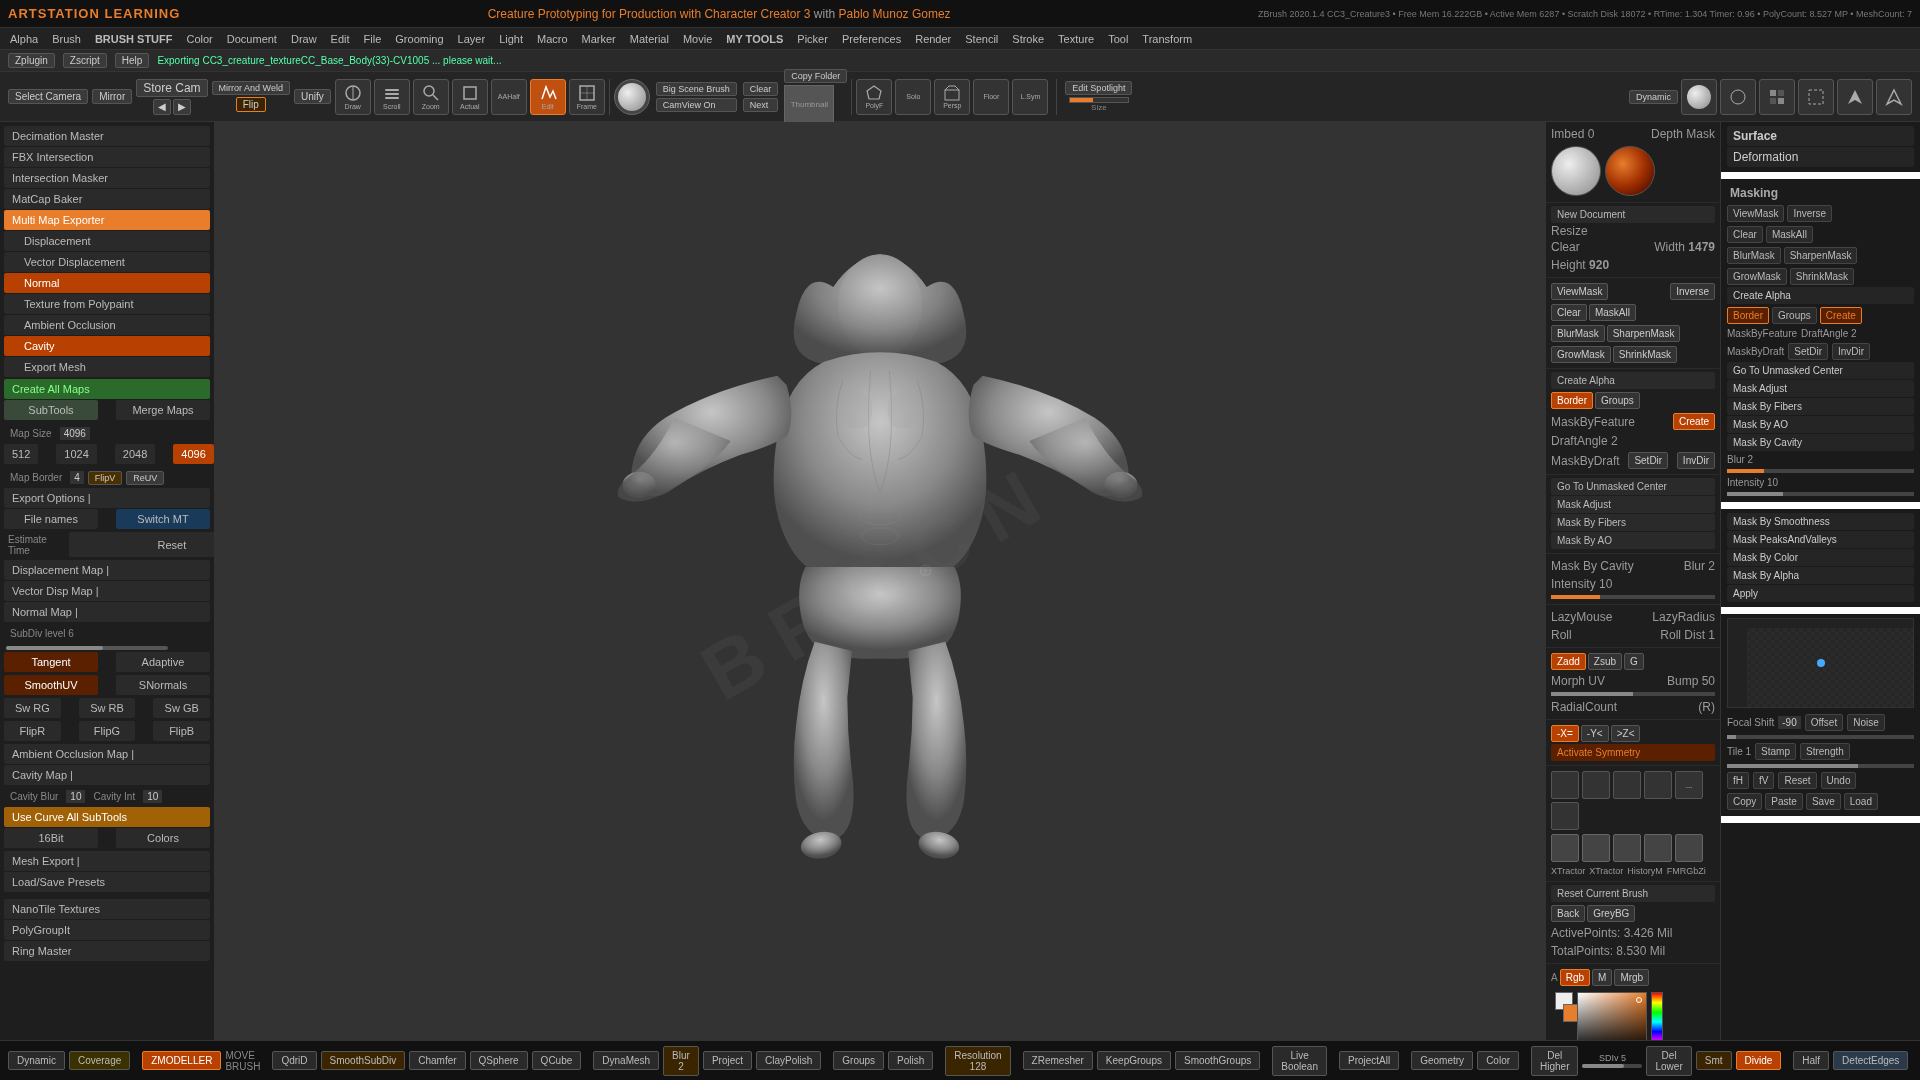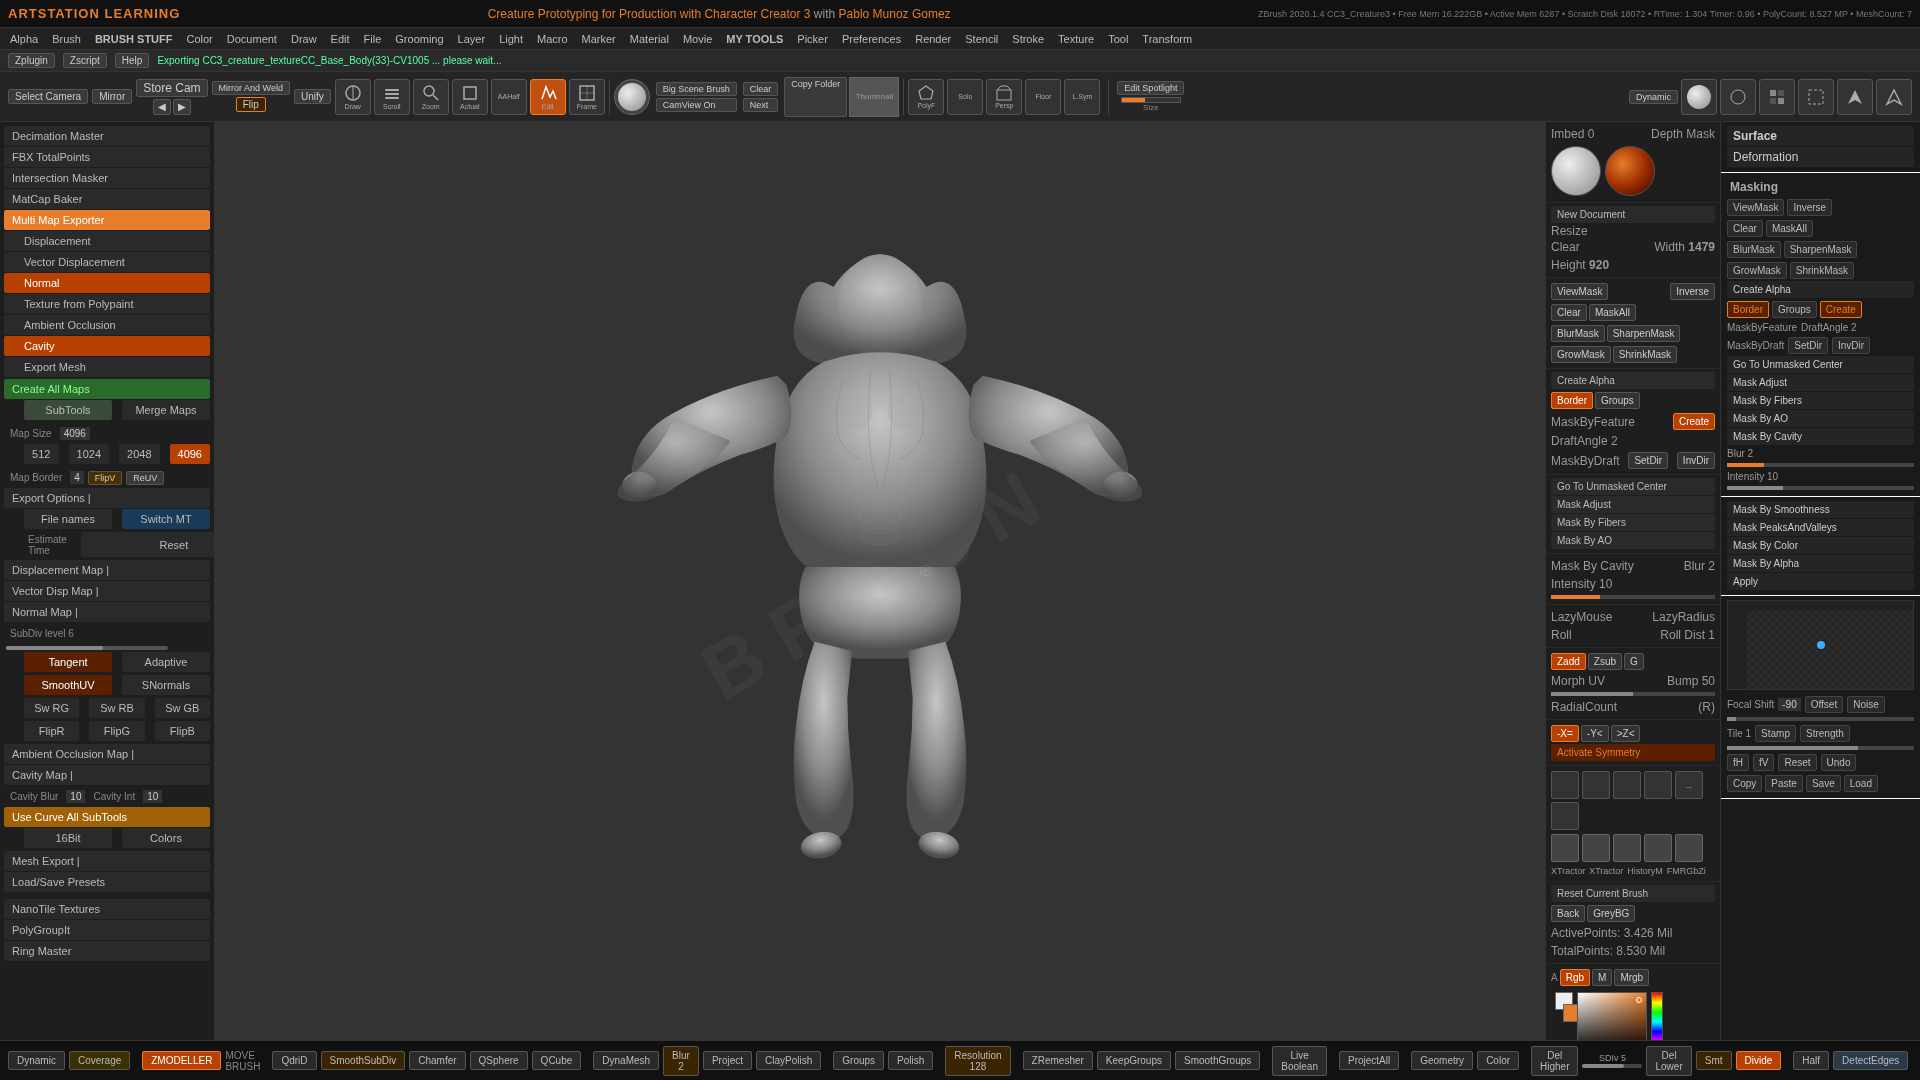--- a/index.html
+++ b/index.html
@@ -139,23 +139,22 @@
       border-radius: 2px;
       font-size: 11px;
       margin-bottom: 1px;
       display: block;
     }
     .panel-btn.orange { background: #b84000; color: #fff; }
     .panel-btn.active-orange { background: #e87d2c; color: #fff; }
 
     .panel-row {
       display: flex;
-      gap: 10px;
+      gap: 18px;
       margin-bottom: 2px;
-      margin-left: 20px;
     }
     .panel-row .panel-btn { flex: 1; text-align: center; }
 
     .section-label {
       color: #888;
       font-size: 10px;
       padding: 2px 4px;
     }
 
     
@@ -248,21 +247,21 @@
       border-left: 1px solid #333;
       overflow-y: auto;
       flex-shrink: 0;
       font-size: 10px;
     }
     .far-right-panel::-webkit-scrollbar { width: 4px; }
     .far-right-panel::-webkit-scrollbar-thumb { background: #444; }
 
     .frp-section {
       padding: 4px 6px;
-      border-bottom: 1px solid #ffffff;
+      border-bottom: 7px solid #ffffff;
     }
     .frp-title {
       color: #aaa;
       font-size: 12px;
       font-weight: bold;
       padding: 3px 3px;
     }
     .frp-btn {
       display: block;
       width: 100%;
@@ -483,21 +482,21 @@
       <div style="width:28px;height:28px;background:radial-gradient(circle at 35% 35%, #eee, #888);border-radius:50%;"></div>
     </div>
     <div style="display:flex;flex-direction:column;gap:2px">
       <span class="toolbar-btn" style="font-size:9px">Big Scene Brush</span>
       <span class="toolbar-btn" style="font-size:9px">CamView On</span>
     </div>
     <div style="display:flex;flex-direction:column;gap:2px">
       <span class="toolbar-btn" style="font-size:9px">Clear</span>
       <span class="toolbar-btn" style="font-size:9px">Next</span>
     </div>
-    <div style="display:flex;flex-direction:row;gap:2px">
+    <div style="display:flex;flex-direction:column;gap:2px">
       <span class="toolbar-btn" style="font-size:9px">Copy Folder</span>
       <div class="thumbnail-box">Thumbnail</div>
     </div>
   </div>
 
   <div style="width:1px;height:36px;background:#444;"></div>
 
   <div style="display:flex;gap:3px">
     <div class="tool-btn">
       <svg width="18" height="18" viewBox="0 0 18 18">
@@ -571,21 +570,21 @@
         </svg>
     </div>
   </div>
 </div>
 
 <div class="main-layout">
 
   <div class="left-panel">
     <div class="panel-section">
       <button class="panel-btn">Decimation Master</button>
-      <button class="panel-btn">FBX TotalPoints</button>
+      <button class="panel-btn">FBX Intersection</button>
       <button class="panel-btn">Intersection Masker</button>
       <button class="panel-btn">MatCap Baker</button>
       <button class="panel-btn active-orange">Multi Map Exporter</button>
       <button class="panel-btn" style="padding-left:20px">Displacement</button>
       <button class="panel-btn" style="padding-left:20px">Vector Displacement</button>
       <button class="panel-btn orange" style="padding-left:20px">Normal</button>
       <button class="panel-btn" style="padding-left:20px">Texture from Polypaint</button>
       <button class="panel-btn" style="padding-left:20px">Ambient Occlusion</button>
       <button class="panel-btn orange" style="padding-left:20px">Cavity</button>
       <button class="panel-btn" style="padding-left:20px">Export Mesh</button>

